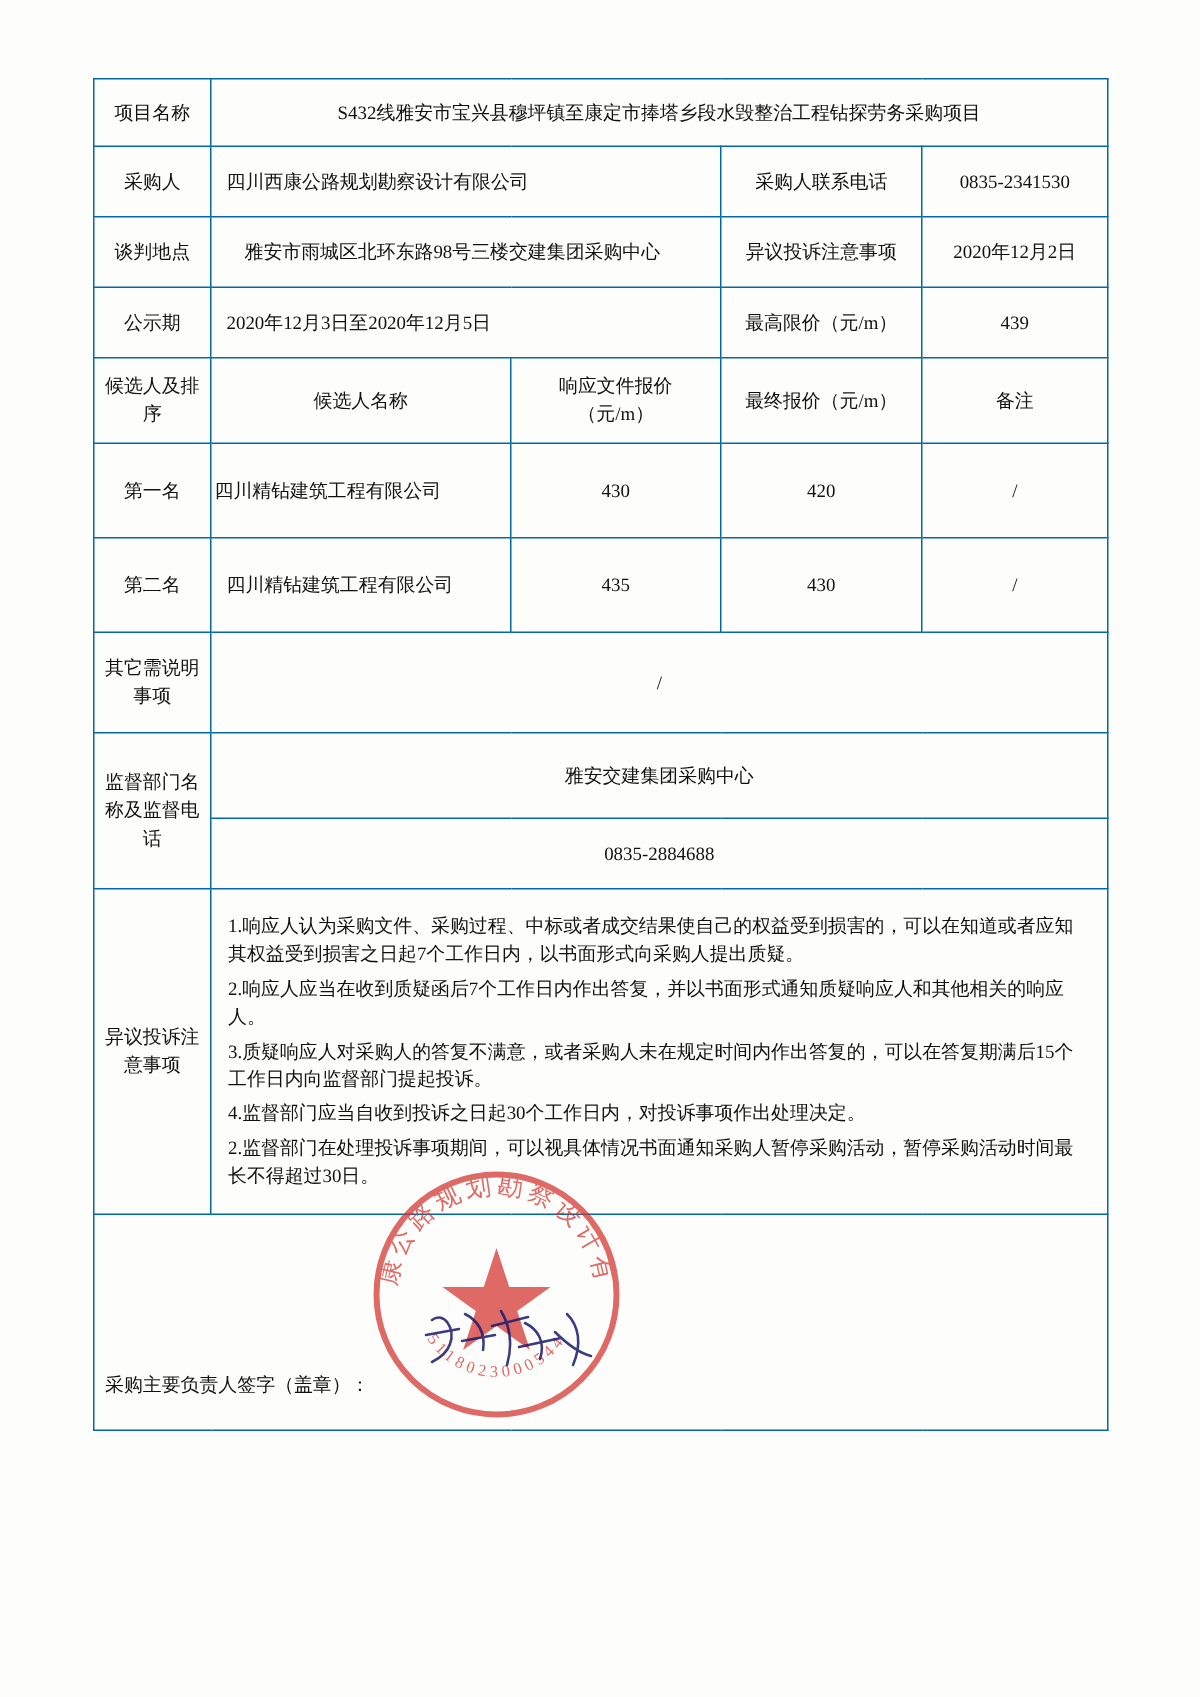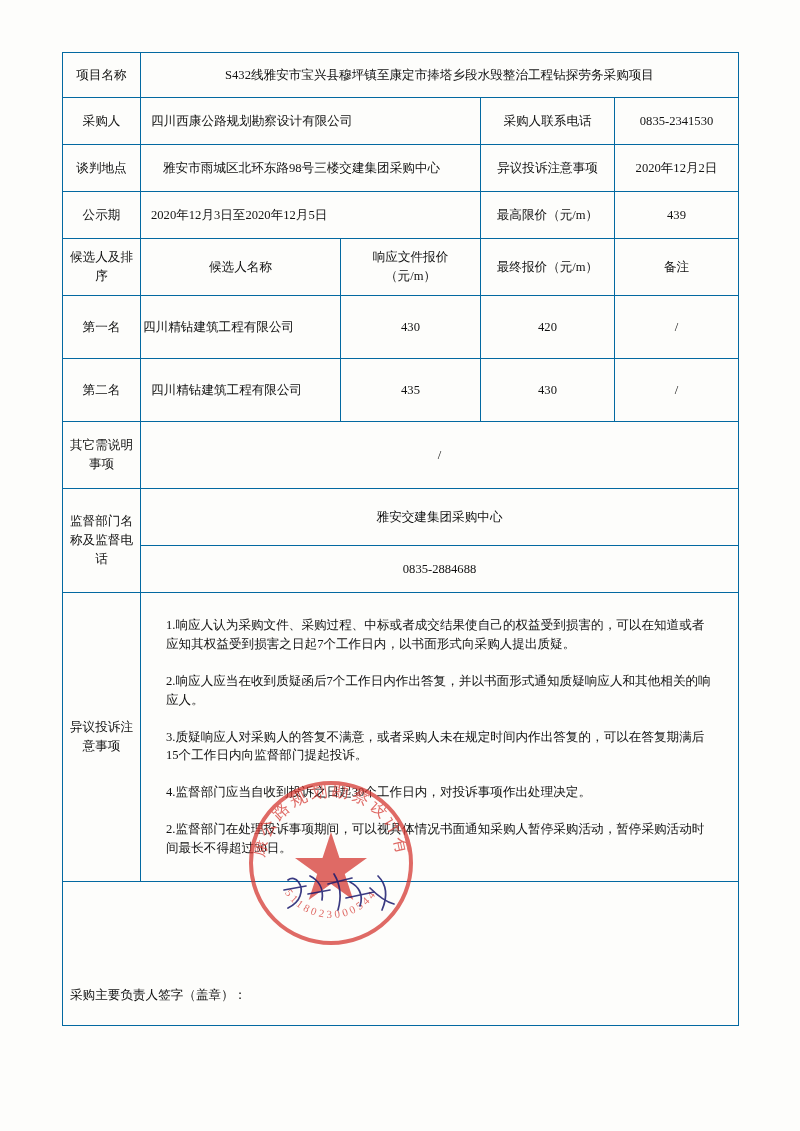--- a/index.html
+++ b/index.html
@@ -61,21 +61,21 @@
   .ctr { text-align: center; }
   .lft { text-align: left; }
   .rowh-1 { height: 34px; }
   .rowh-2 { height: 36px; }
   .note-cell {
     font-size: 12.5px;
     line-height: 1.72;
     text-align: left;
     padding: 8px 10px 10px 10px;
   }
-  .note-cell p { margin: 18px; }
+  .note-cell p { margin: 4px; }
   .sign-row td {
     height: 58px;
     font-size: 13px;
     margin-left: 46px;
   }
   .sign-label {
     padding-left: 12px;
   }
   
   .seal {

